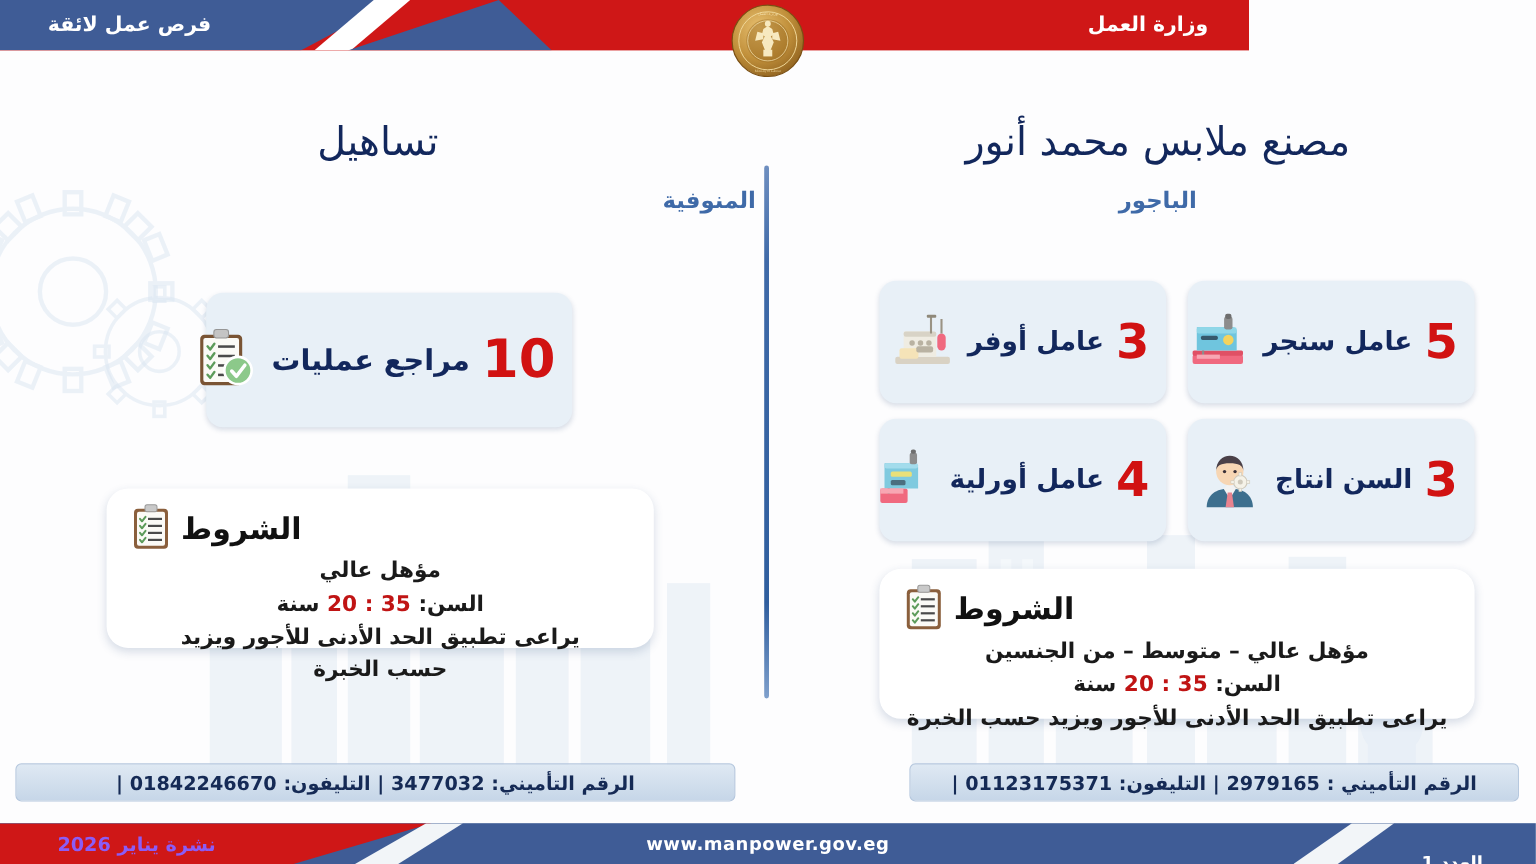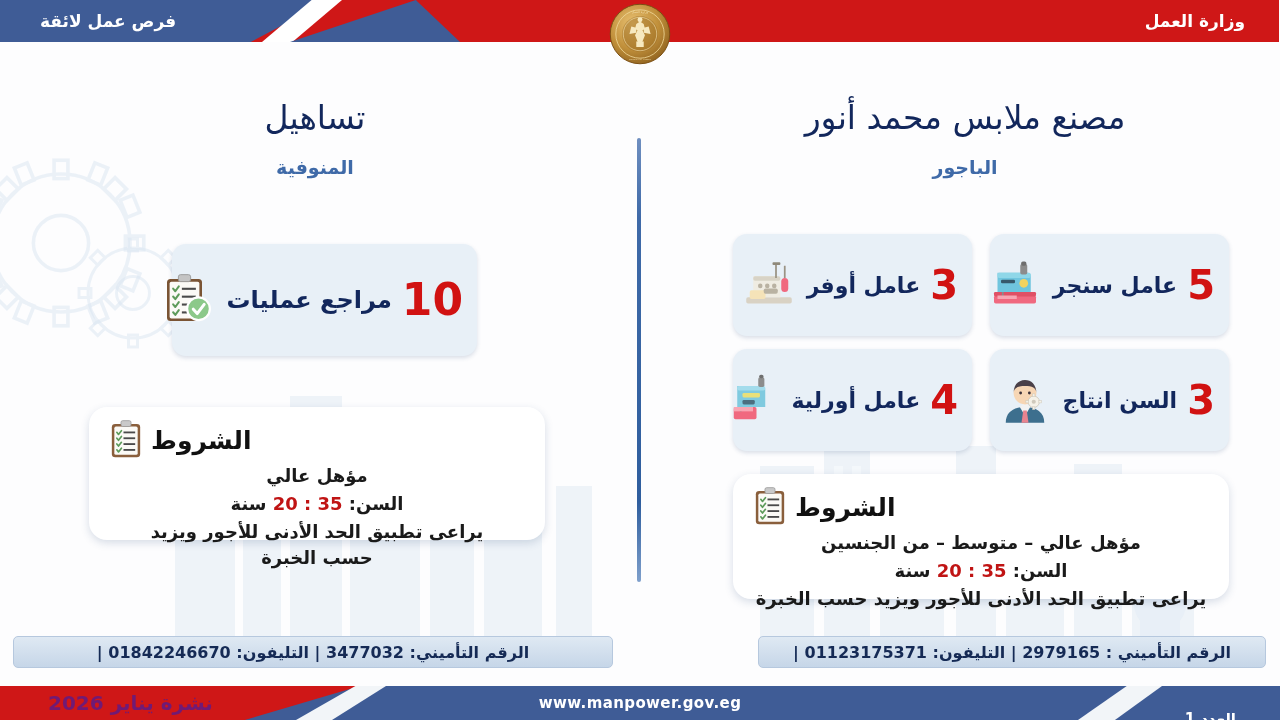--- a/index.html
+++ b/index.html
@@ -10,21 +10,21 @@
     font-family:"DejaVu Sans","Liberation Sans",sans-serif;
   }
   .page{position:absolute;inset:0;width:1280px;height:720px;overflow:hidden;background:#fdfdfe;}
 
   
   .bg-layer{position:absolute;inset:0;pointer-events:none;}
   .bg-skyline{position:absolute;left:0;right:0;bottom:54px;height:330px;opacity:.55;}
   .gearwm{position:absolute;opacity:.5;}
 
   
-  .header{position:absolute;top:0;left:0;width:1279px;height:42px;z-index:6;}
+  .header{position:absolute;top:0;left:0;width:1030px;height:42px;z-index:6;padding-left:11px;}
   .hdr-red{position:absolute;inset:0;background:#cf1717;}
   .hdr-blue-left{position:absolute;top:0;left:0;width:330px;height:42px;background:#3f5c96;
      clip-path:polygon(0 0,100% 0,76% 100%,0 100%);}
   .hdr-white-slash{position:absolute;top:0;left:262px;width:80px;height:42px;background:#ffffff;
      clip-path:polygon(62% 0,100% 0,38% 100%,0 100%);}
   .hdr-blue-tri{position:absolute;top:0;left:290px;width:170px;height:42px;background:#3f5c96;
      clip-path:polygon(74% 0,100% 100%,0 100%);}
   .hdr-left-text{position:absolute;top:0;left:40px;height:42px;display:flex;align-items:center;
      color:#ffffff;font-size:17px;font-weight:bold;letter-spacing:.3px;}
   .hdr-right-text{position:absolute;top:0;right:34px;height:42px;display:flex;align-items:center;
@@ -36,21 +36,21 @@
   
   .footer{position:absolute;bottom:0;left:0;width:1280px;height:34px;z-index:6;}
   .ftr-blue{position:absolute;inset:0;background:#3f5c96;}
   .ftr-red{position:absolute;top:0;left:0;width:360px;height:34px;background:#cf1717;
      clip-path:polygon(0 0,100% 0,68% 100%,0 100%);}
   .ftr-white-slash{position:absolute;top:0;left:296px;width:90px;height:34px;background:#f2f5f8;
      clip-path:polygon(66% 0,100% 0,40% 100%,0 100%);}
   .ftr-white-notch{position:absolute;top:0;right:118px;width:84px;height:34px;background:#f2f5f8;
      clip-path:polygon(58% 0,100% 0,44% 100%,0 100%);}
   .ftr-left-text{position:absolute;top:0;left:48px;height:34px;display:flex;align-items:center;
-     color:#701a75;font-size:20px;font-weight:bold;}
+     color:#8b5cf6;font-size:16px;font-weight:bold;}
   .ftr-mid-text{position:absolute;top:0;left:0;right:0;height:34px;display:flex;align-items:center;
      justify-content:center;color:#ffffff;font-size:15px;font-weight:bold;letter-spacing:.4px;}
   .ftr-right-text{position:absolute;top:0;right:44px;height:34px;display:flex;align-items:center;
      color:#ffffff;font-size:15px;font-weight:bold;text-decoration:underline;margin-top:16px;}
 
   
   .content{position:absolute;top:42px;left:0;width:1280px;height:644px;z-index:4;}
   .divider{position:absolute;left:637px;top:96px;width:4px;height:444px;
      background:linear-gradient(180deg,#6f8fc0,#3f6aa8 18%,#2f5e9e 82%,#7fa0cc);
      border-radius:2px;}
@@ -348,21 +348,21 @@
         </div>
         <div class="cond-line">يراعى تطبيق الحد الأدنى للأجور ويزيد حسب الخبرة</div>
       </div>
 
       <div class="contact" style="position:absolute;top:594px;right:14px;width:508px;height:32px;">الرقم التأميني  : 2979165 | التليفون: 01123175371 |</div>
     </div>
 
     <div class="panel panel-left">
 
       <div class="co-title" style="position:absolute;top:58px;left:0;width:630px;">تساهيل</div>
-      <div class="co-sub" style="position:absolute;top:108px;left:0;width:630px;">المنوفية</div>
+      <div class="co-sub" style="position:absolute;top:108px;left:0;width:630px;text-align:right;">المنوفية</div>
 
       <div class="chip chip-wide" style="position:absolute;top:202px;right:153px;width:305px;height:112px;">
         <div class="num">10</div>
         <div class="lbl">مراجع عمليات</div>
         <div class="ico">
           <svg viewBox="0 0 64 64" width="60" height="60">
             <rect x="8" y="8" width="40" height="48" rx="4" fill="#7a5434"></rect>
             <rect x="11" y="11" width="34" height="42" rx="2" fill="#fbfaf6"></rect>
             <rect x="21" y="3" width="14" height="8" rx="2.5" fill="#c4c4c4" stroke="#969696" stroke-width="1"></rect>
             <g stroke="#5d9b5a" stroke-width="2.3" fill="none" stroke-linecap="round" stroke-linejoin="round">

